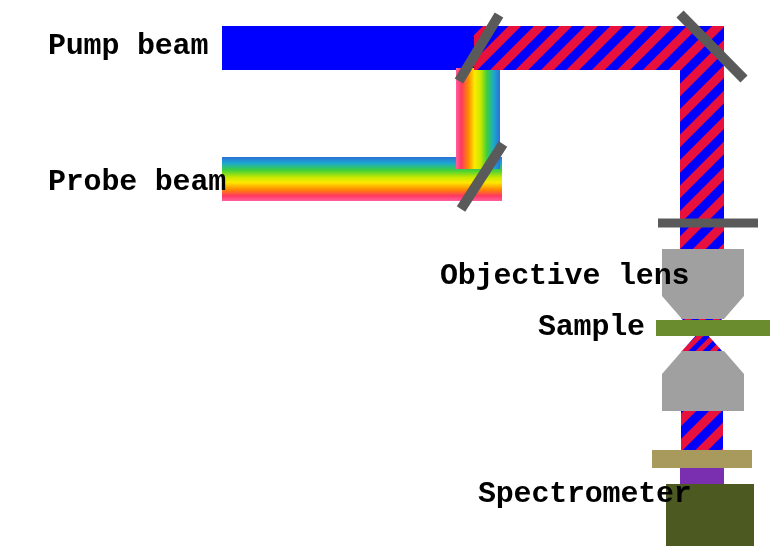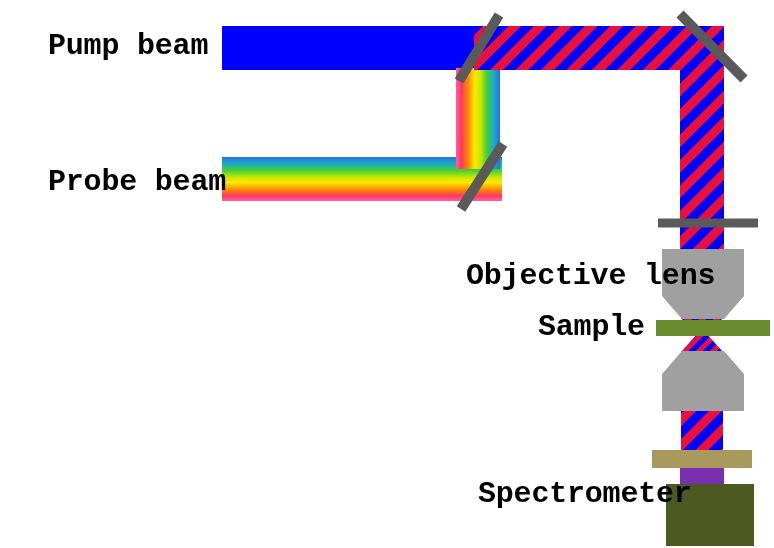--- a/index.html
+++ b/index.html
@@ -29,21 +29,21 @@
     position: absolute;
     font-family: Liberation Mono, monospace;
     font-weight: bold;
     font-size: 30px;
     color: #000000;
     white-space: nowrap;
     letter-spacing: -0.2px;
   }
   #label-pump      { left: 48px;  top: 29px; }
   #label-probe     { left: 48px;  top: 165px; }
-  #label-objective { left: 466px; top: 259px; }
+  #label-objective { left: 440px; top: 259px; }
   #label-sample    { left: 538px; top: 310px; }
   #label-spectro   { left: 478px; top: 477px; }
 </style>
 </head>
 <body>
 
 <div id="stage">
 
   <svg id="diagram" viewBox="0 0 774 548" xmlns="http://www.w3.org/2000/svg">
     <defs>

